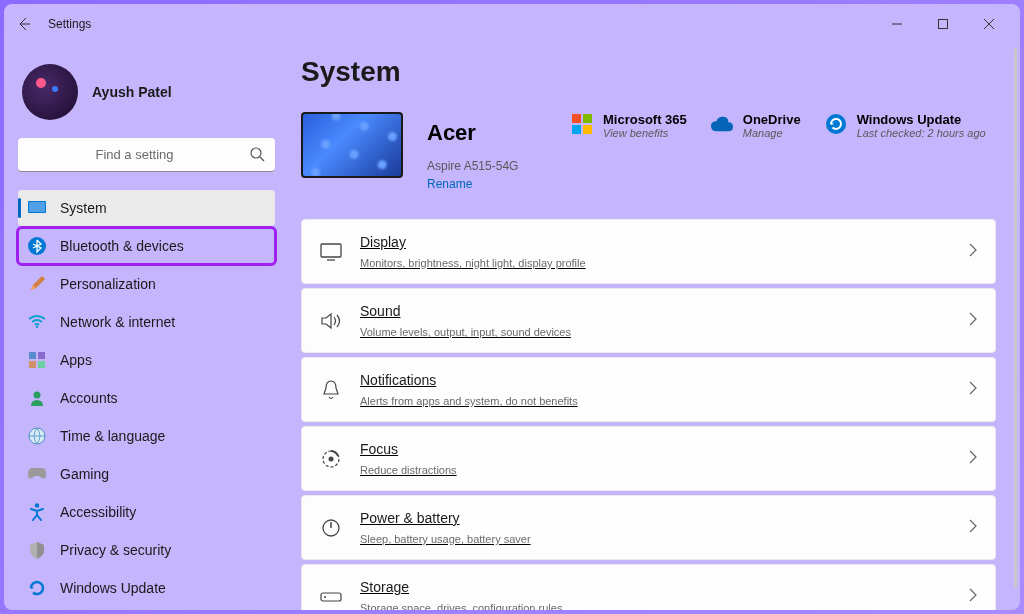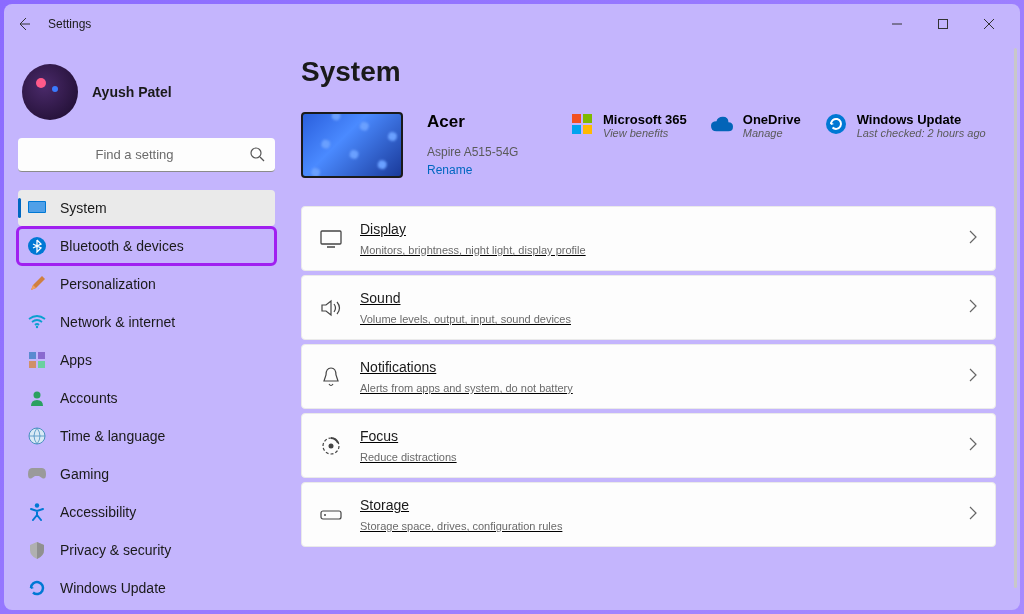--- a/index.html
+++ b/index.html
@@ -191,21 +191,21 @@
       background: radial-gradient(circle,#6aa0ff 20%, transparent 22%),
                   radial-gradient(circle,#4070ee 20%, transparent 22%);
       background-size: 30px 30px; left:8px; top:-6px; transform:rotate(20deg);
       filter: blur(1px);
     }
     .device-info {
       display: flex;
       flex-direction: column;
       min-width: 120px;
     }
-    .device-name { font-size: 17px; font-weight: 600; }
+    .device-name { font-size: 22px; font-weight: 600; margin-top: 8px; }
     .device-model { font-size: 12px; color: #5a5a5a; margin-top: 13px; }
     .rename-link { font-size: 12px; color: #0067c0; margin-top: 4px; cursor:pointer; }
     .tile {
       display: flex;
       gap: 10px;
       align-items: flex-start;
     }
     .tile-icon {
       width: 22px;
       height: 22px;
@@ -495,21 +495,21 @@
         </div>
 
         <div class="card">
           <span class="card-icon">
               <svg width="18" height="20" viewBox="0 0 18 20">
                 <path d="M9 1 Q14 1 14 8 L16 14 H2 L4 8 Q4 1 9 1 Z M7 17 Q9 20 11 17" stroke="#444" fill="none" stroke-width="1.2"></path>
               </svg>
             </span>
           <div class="card-text">
             <span class="card-title">Notifications</span>
-            <span class="card-sub">Alerts from apps and system, do not battery</span>
+            <span class="card-sub">Alerts from apps and system, do not benefits</span>
           </div>
           <span class="chevron"><svg width="8" height="14" viewBox="0 0 8 14">
                 <path d="M1 1 L7 7 L1 13" stroke="#666" fill="none" stroke-width="1.2"></path>
               </svg></span>
         </div>
 
         <div class="card">
           <span class="card-icon">
               <svg width="20" height="20" viewBox="0 0 20 20">
                 <circle cx="10" cy="10" r="8" stroke="#444" fill="none" stroke-width="1.2" stroke-dasharray="3 2"></circle>
@@ -519,20 +519,35 @@
             </span>
           <div class="card-text">
             <span class="card-title">Focus</span>
             <span class="card-sub">Reduce distractions</span>
           </div>
           <span class="chevron"><svg width="8" height="14" viewBox="0 0 8 14">
                 <path d="M1 1 L7 7 L1 13" stroke="#666" fill="none" stroke-width="1.2"></path>
               </svg></span>
         </div>
 
+        <div class="card">
+          <span class="card-icon">
+              <svg width="20" height="20" viewBox="0 0 20 20">
+                <circle cx="10" cy="10" r="8" stroke="#444" fill="none" stroke-width="1.3"></circle>
+                <path d="M10 4 V10" stroke="#444" stroke-width="1.5"></path>
+              </svg>
+            </span>
+          <div class="card-text">
+            <span class="card-title">Power &amp; battery</span>
+            <span class="card-sub">Sleep, battery usage, battery saver</span>
+          </div>
+          <span class="chevron"><svg width="8" height="14" viewBox="0 0 8 14">
+                <path d="M1 1 L7 7 L1 13" stroke="#666" fill="none" stroke-width="1.2"></path>
+              </svg></span>
+        </div>
 
         <div class="card">
           <span class="card-icon">
               <svg width="22" height="10" viewBox="0 0 22 10">
                 <rect x="1" y="1" width="20" height="8" rx="2" stroke="#444" fill="none" stroke-width="1.2"></rect>
                 <circle cx="5" cy="5" r="1" fill="#444"></circle>
               </svg>
             </span>
           <div class="card-text">
             <span class="card-title">Storage</span>

